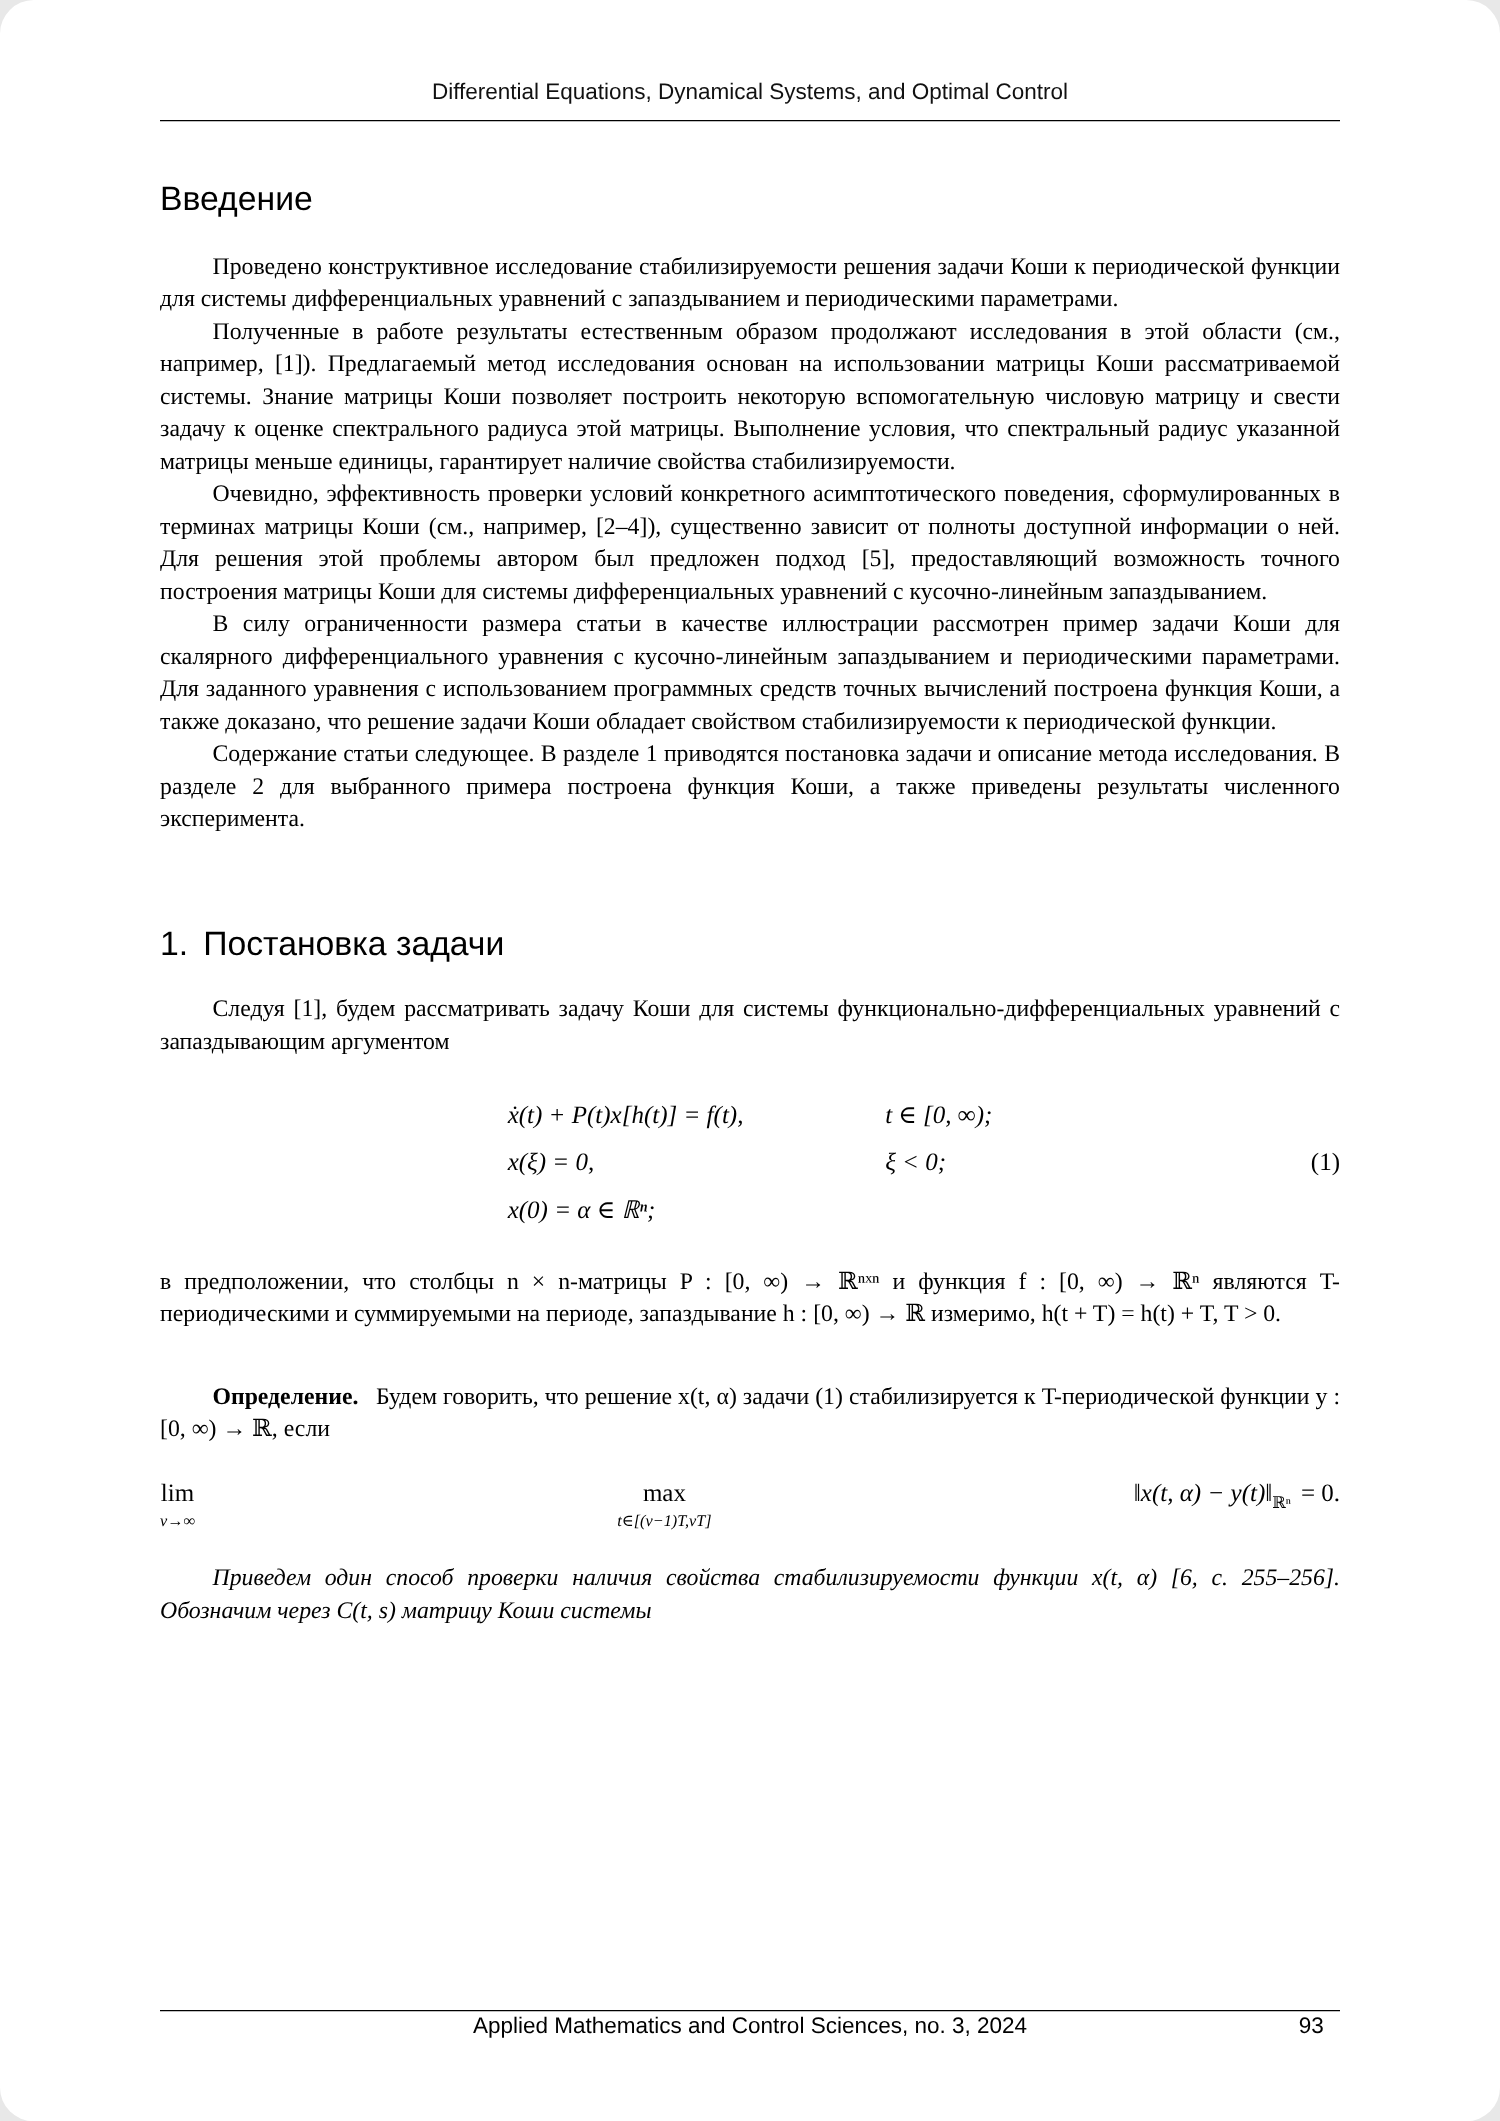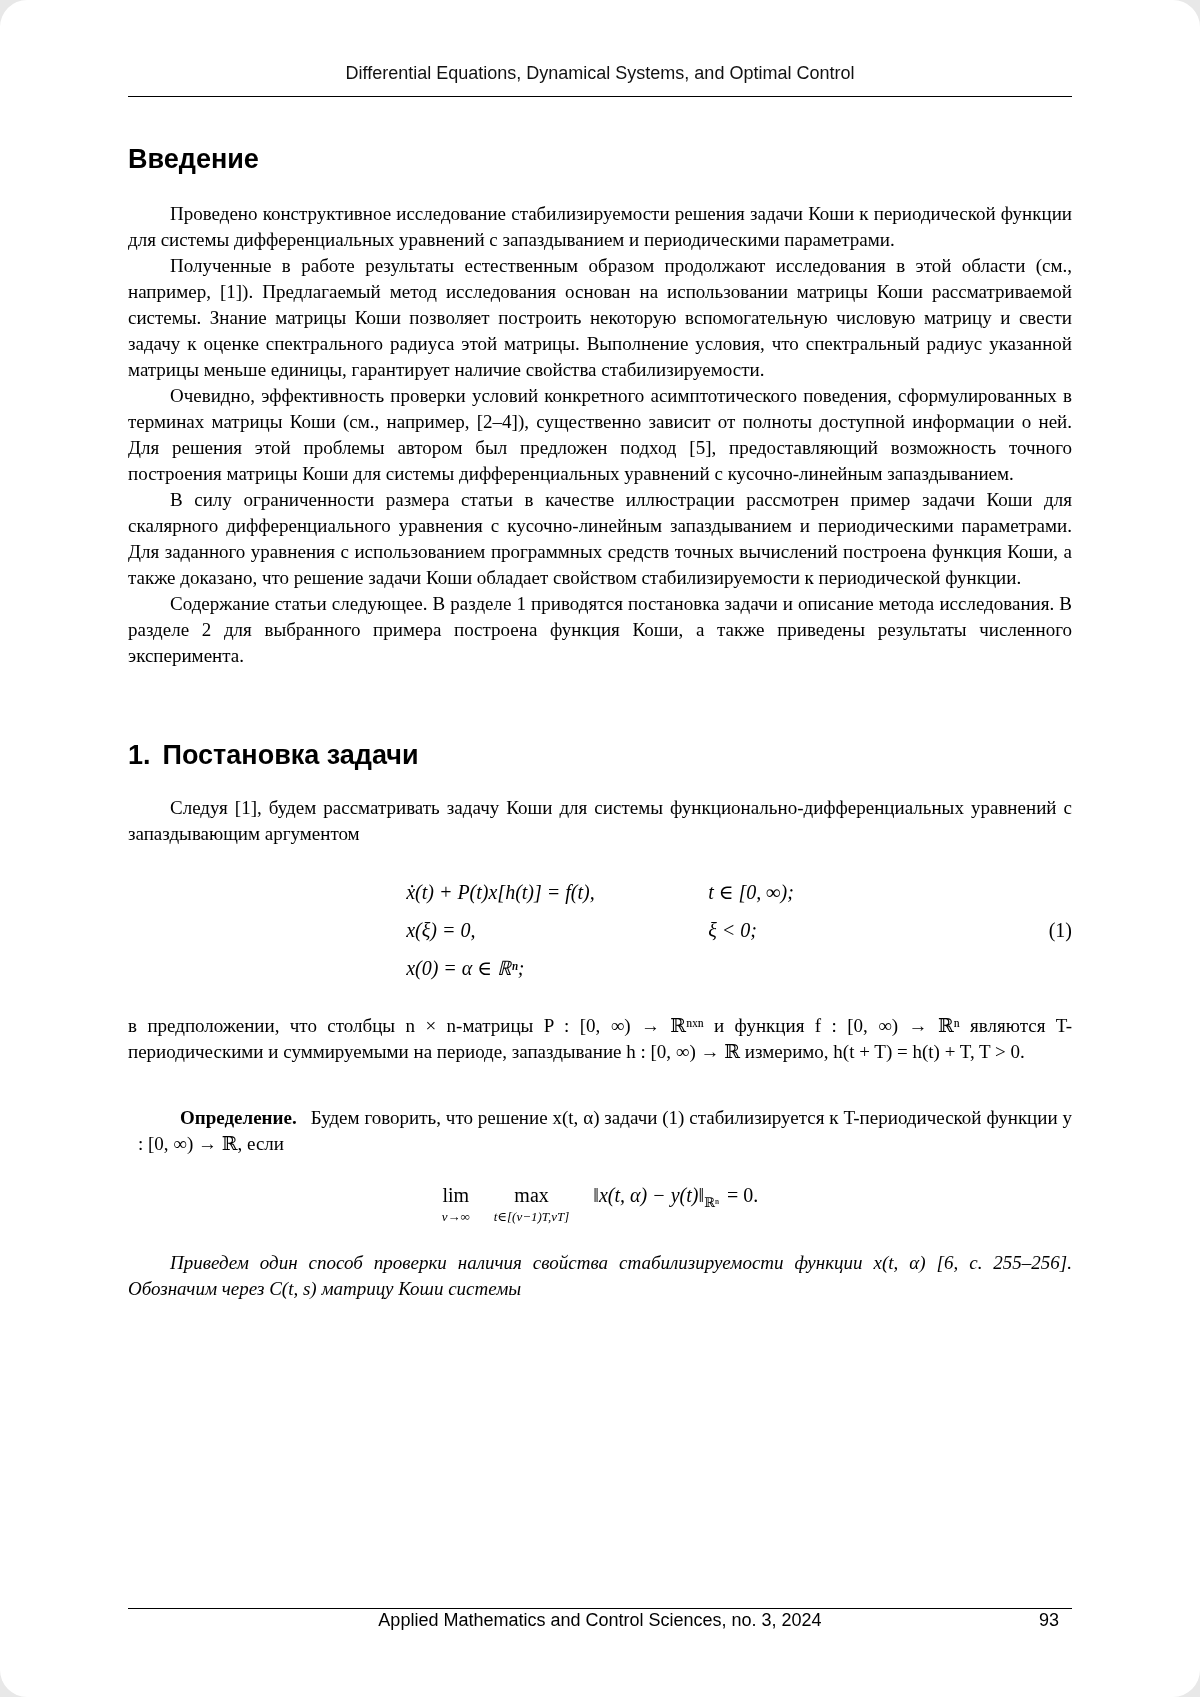--- a/index.html
+++ b/index.html
@@ -34,36 +34,36 @@
   .rule {
     border-bottom: 1.5px solid #000;
     height: 0;
   }
   .head-rule { margin-top: 12px; }
 
   
   .heading {
     margin: 46px 0 26px 0;
     font-family: "Liberation Sans", "DejaVu Sans", sans-serif;
-    font-weight: bold;
+    font-weight: normal;
     font-size: 27px;
     line-height: 32px;
     color: #000;
   }
   .section-heading { margin-top: 70px; margin-bottom: 24px; }
   .section-heading .sec-num { margin-right: 12px; }
 
   
   .body-par {
     margin: 0;
     text-align: justify;
     text-indent: 0;
   }
   .indent { text-indent: 42px; }
-  .def-par { margin-top: 40px; margin-left: 10px; }
+  .def-par { margin-top: 40px; }
   .def-label {
     font-weight: bold;
     margin-right: 14px;
   }
   .after-eq { margin-top: 26px; }
   .closing { margin-top: 26px; font-style: italic; }
 
   
   .eq-block {
     position: relative;
@@ -86,23 +86,23 @@
     right: 0;
     top: 50%;
     transform: translateY(-50%);
     font-size: 20px;
   }
 
   
   .limit-eq {
     margin: 26px 0 26px 0;
     display: flex;
-    justify-content: center;
+    justify-content: space-between;
     align-items: flex-start;
-    gap: 24px;
+    gap: 10px;
     font-size: 20px;
     line-height: 24px;
   }
   .limop {
     display: inline-flex;
     flex-direction: column;
     align-items: center;
   }
   .op-main { font-style: normal; }
   .op-sub {

